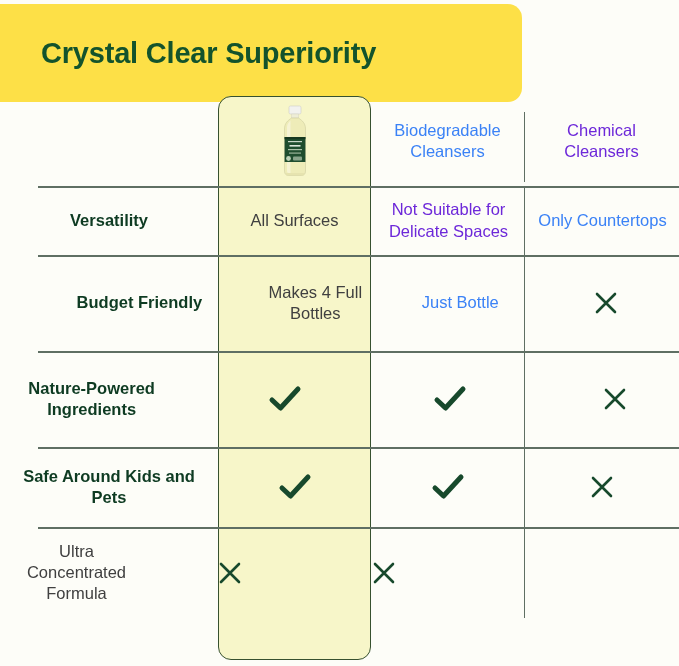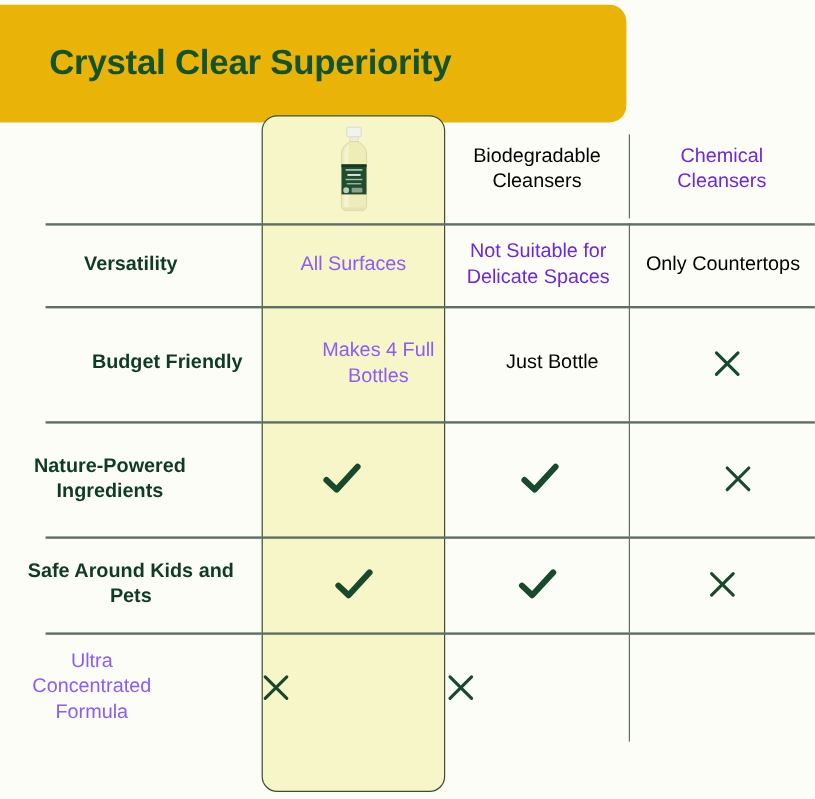--- a/index.html
+++ b/index.html
@@ -16,21 +16,21 @@
     color: #0e3b22;
   }
 
   
   #title-banner {
     position: absolute;
     left: 0;
     top: 4px;
     width: 522px;
     height: 98px;
-    background: #eab308;
+    background: #fde047;
     border-radius: 0 14px 14px 0;
     display: flex;
     align-items: center;
   }
   #title-text {
     padding-left: 41px;
     font-size: 29px;
     font-weight: bold;
     letter-spacing: -0.2px;
     color: #13532c;
@@ -84,27 +84,27 @@
   .c-label {
     width: 218px;
     font-size: 16.5px;
     font-weight: bold;
     padding: 0 14px;
   }
   .c-ours {
     width: 153px;
     font-size: 16.5px;
     padding: 0 10px;
-    color: #8b5cf6;
+    color: #404040;
   }
   .c-bio {
     width: 153px;
     font-size: 16.5px;
     padding: 0 8px;
-    color: #000000;
+    color: #3b82f6;
   }
   .c-chem {
     width: 155px;
     font-size: 16.5px;
     padding: 0 4px;
     color: #6d28d9;
   }
 
   
   .vdiv {

